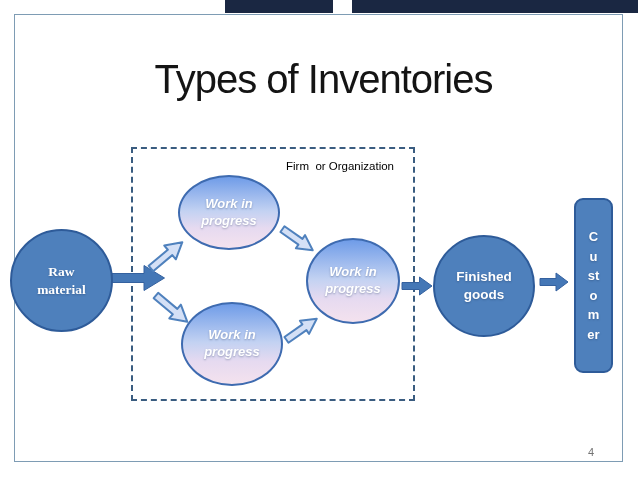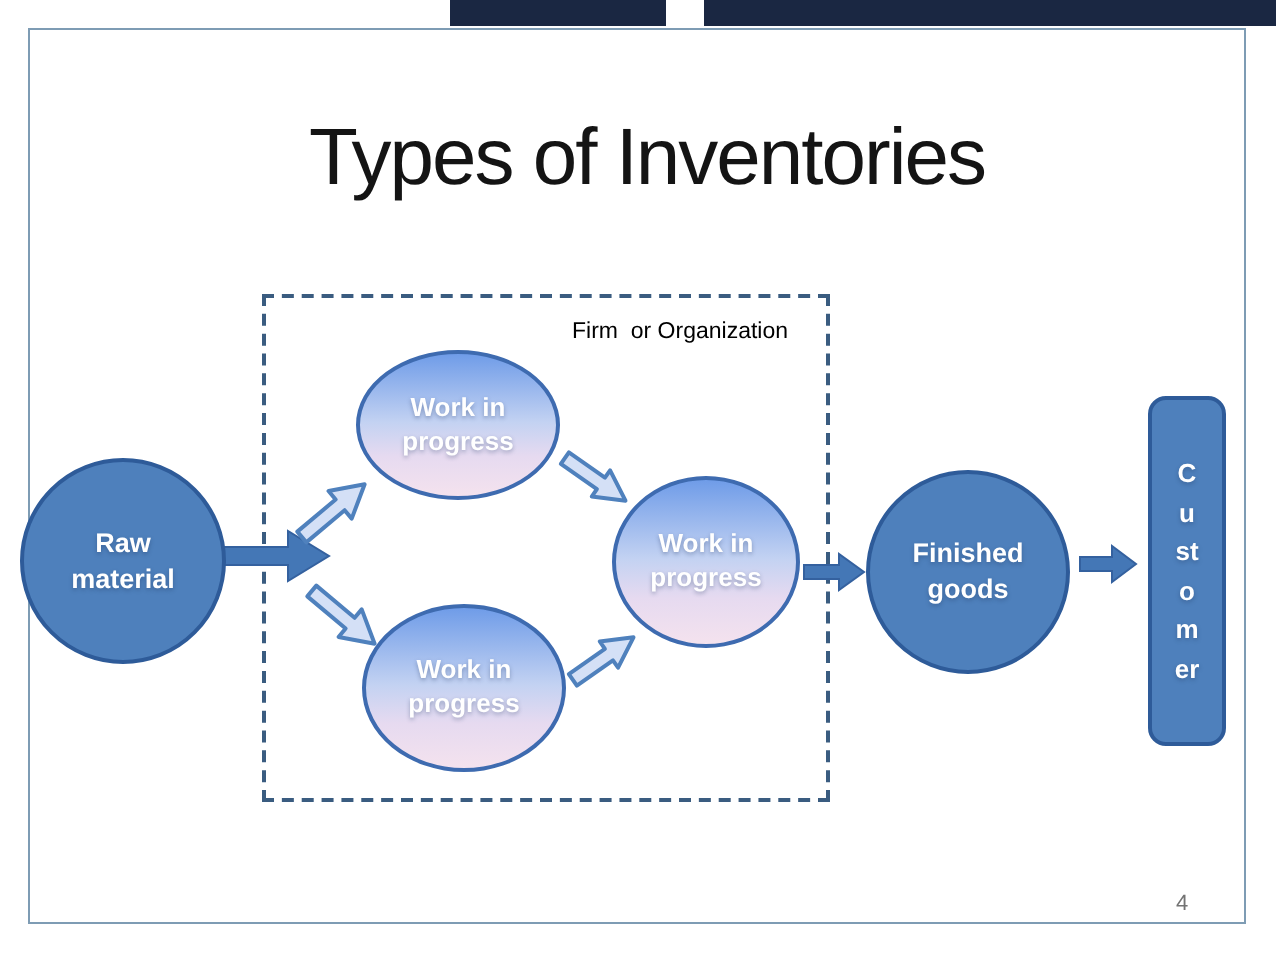--- a/index.html
+++ b/index.html
@@ -34,30 +34,31 @@
     position:absolute;display:flex;align-items:center;justify-content:center;
     color:var(--node-text,#fff);font-weight:bold;font-size:13px;line-height:1.3;
     text-align:center;white-space:pre-line;box-sizing:border-box;
     text-shadow:0 1px 2px rgba(30,50,90,.35);
   }
   .circle{
     border-radius:50%;
     background:var(--node-fill,#4e80bc);
     border:2.5px solid var(--node-border,#2e5b99);
   }
-  .raw{left:10px;top:229px;width:103px;height:103px;font-size:13.5px;}
+  .raw{left:10px;top:229px;width:103px;height:103px;font-size:13.5px;font-family:Liberation Serif, serif;}
   .finished{left:433px;top:235px;width:102px;height:102px;font-size:13.5px;}
   .ellipse{
     border-radius:50%;
     border:2px solid var(--ellipse-border,#3e6bb0);
     background:linear-gradient(180deg,
       var(--grad-top,#6f9ce8) 0%,
       var(--grad-mid,#c3d2f2) 48%,
       var(--grad-lavender,#e6daf0) 72%,
       var(--grad-pink,#f4e2ee) 100%);
+    font-style:italic;
   }
   .wip-top{left:178px;top:175px;width:102px;height:75px;}
   .wip-bottom{left:181px;top:302px;width:102px;height:84px;}
   .wip-center{left:306px;top:238px;width:94px;height:86px;}
   .pill{
     left:574px;top:198px;width:39px;height:175px;border-radius:9px;
     background:var(--node-fill,#4e80bc);
     border:2px solid var(--node-border,#2e5b99);
   }
   .customer-text{

